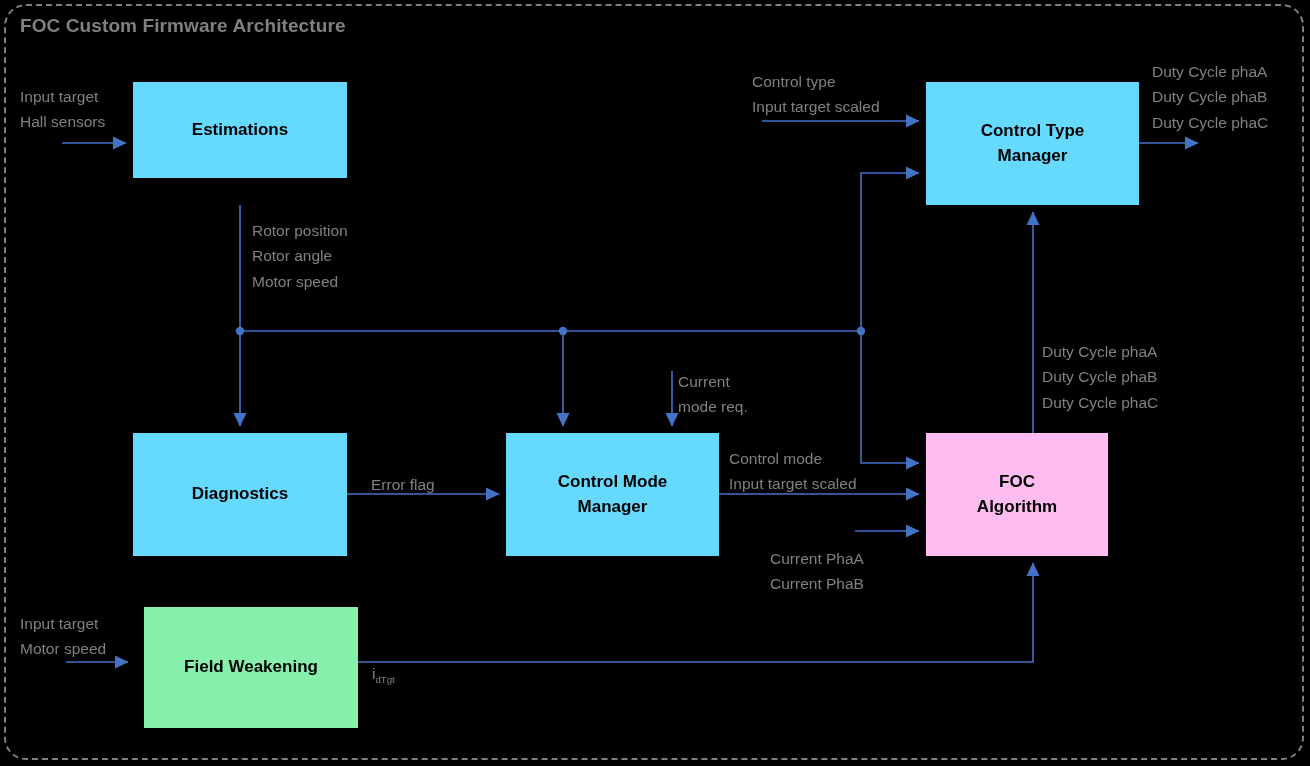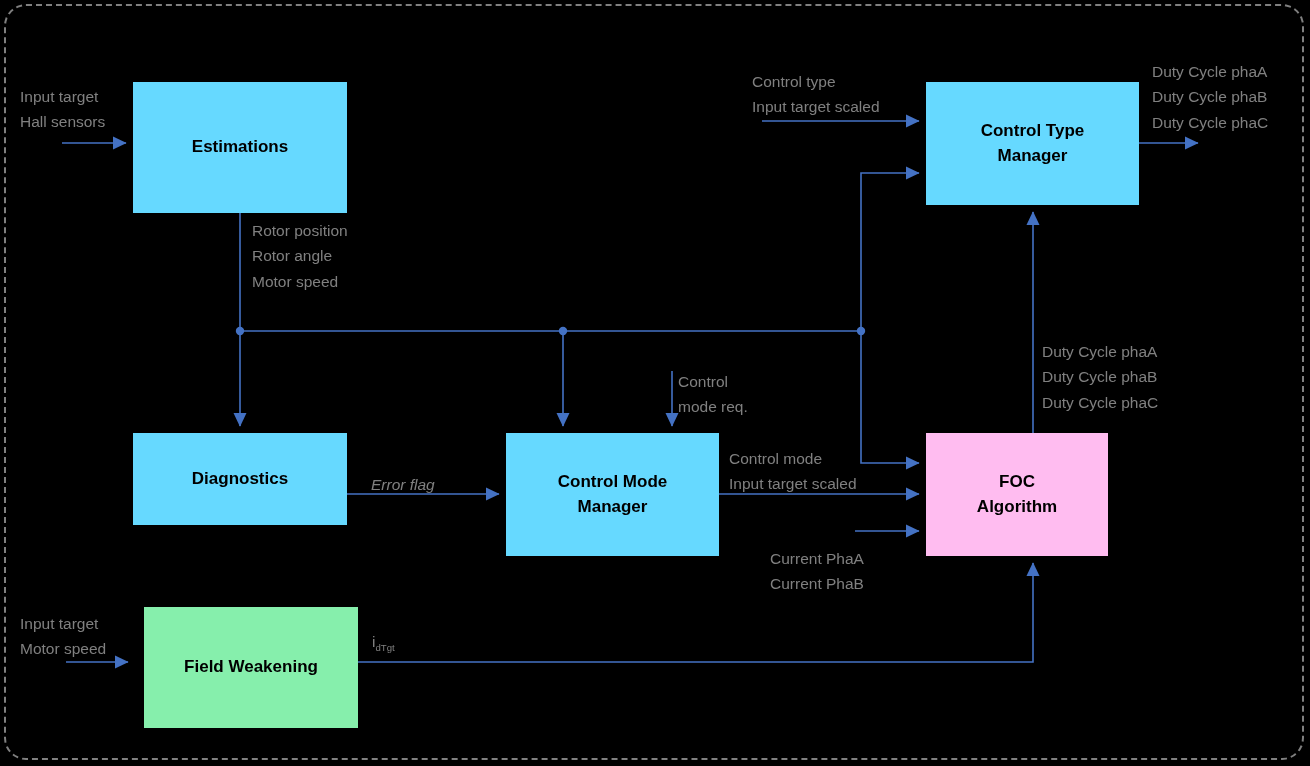--- a/index.html
+++ b/index.html
@@ -62,20 +62,21 @@
   }
   .sub { font-size: 0.62em; vertical-align: sub; }
 </style>
 </head>
 <body>
 
 <div id="canvas">
 
   <div id="frame"></div>
 
+  <div id="diagram-title">FOC Custom Firmware Architecture</div>
 
   <svg class="wires" viewBox="0 0 1310 766" xmlns="http://www.w3.org/2000/svg">
     <defs>
       <marker id="ah" markerWidth="9" markerHeight="9" refX="8.2" refY="4.5" orient="auto" markerUnits="strokeWidth">
         <path d="M 0 0.4 L 8.6 4.5 L 0 8.6 z" fill="#4472C4"></path>
       </marker>
     </defs>
     <g id="wire-paths">
         <path d="M 62 143 L 126 143" fill="none" stroke="#4472C4" stroke-width="1.6" marker-end="url(#ah)"></path>
         <path d="M 762 121 L 919 121" fill="none" stroke="#4472C4" stroke-width="1.6" marker-end="url(#ah)"></path>
@@ -95,52 +96,52 @@
         <path d="M 349 662 L 1033 662 L 1033 563" fill="none" stroke="#4472C4" stroke-width="1.6" marker-end="url(#ah)"></path>
       </g>
     <g id="wire-dots">
         <circle cx="240" cy="331" r="4.2" fill="#4472C4"></circle>
         <circle cx="563" cy="331" r="4.2" fill="#4472C4"></circle>
         <circle cx="861" cy="331" r="4.2" fill="#4472C4"></circle>
       </g>
   </svg>
 
   <div id="blocks-layer">
-      <div class="block" style="left: 133px; top: 82px; width: 214px; height: 131px; background: rgb(102, 217, 255);">Estimations</div>
+      <div class="block" style="left: 133px; top: 82px; width: 214px; height: 96px; background: rgb(102, 217, 255);">Estimations</div>
       <div class="block" style="left: 926px; top: 82px; width: 213px; height: 123px; background: rgb(102, 217, 255);">Control Type
 Manager</div>
-      <div class="block" style="left: 133px; top: 433px; width: 214px; height: 92px; background: rgb(102, 217, 255);">Diagnostics</div>
+      <div class="block" style="left: 133px; top: 433px; width: 214px; height: 123px; background: rgb(102, 217, 255);">Diagnostics</div>
       <div class="block" style="left: 506px; top: 433px; width: 213px; height: 123px; background: rgb(102, 217, 255);">Control Mode
 Manager</div>
       <div class="block" style="left: 926px; top: 433px; width: 182px; height: 123px; background: rgb(255, 188, 240);">FOC
 Algorithm</div>
       <div class="block" style="left: 144px; top: 607px; width: 214px; height: 121px; background: #86efac;">Field Weakening</div>
     </div>
   <div id="labels-layer">
       <div class="sig" style="left: 20px; top: 84px;">Input target
 Hall sensors</div>
       <div class="sig" style="left: 252px; top: 218px;">Rotor position
 Rotor angle
 Motor speed</div>
       <div class="sig" style="left: 752px; top: 69px;">Control type
 Input target scaled</div>
       <div class="sig" style="left: 1152px; top: 59px;">Duty Cycle phaA
 Duty Cycle phaB
 Duty Cycle phaC</div>
       <div class="sig" style="left: 1042px; top: 339px;">Duty Cycle phaA
 Duty Cycle phaB
 Duty Cycle phaC</div>
-      <div class="sig" style="left: 678px; top: 369px;">Control
+      <div class="sig" style="left: 678px; top: 369px;">Current
 mode req.</div>
-      <div class="sig" style="left: 371px; top: 472px; font-style: italic;">Error flag</div>
+      <div class="sig" style="left: 371px; top: 472px;">Error flag</div>
       <div class="sig" style="left: 729px; top: 446px;">Control mode
 Input target scaled</div>
       <div class="sig" style="left: 770px; top: 546px;">Current PhaA
 Current PhaB</div>
       <div class="sig" style="left: 20px; top: 611px;">Input target
 Motor speed</div>
     </div>
 
-  <div class="sig" id="idtgt-label" style="left: 372px; top: 604px;">
+  <div class="sig" id="idtgt-label" style="left: 372px; top: 636px;">
     <span>i</span><span class="sub">dTgt</span>
   </div>
 
 </div>
 
 </body></html>

